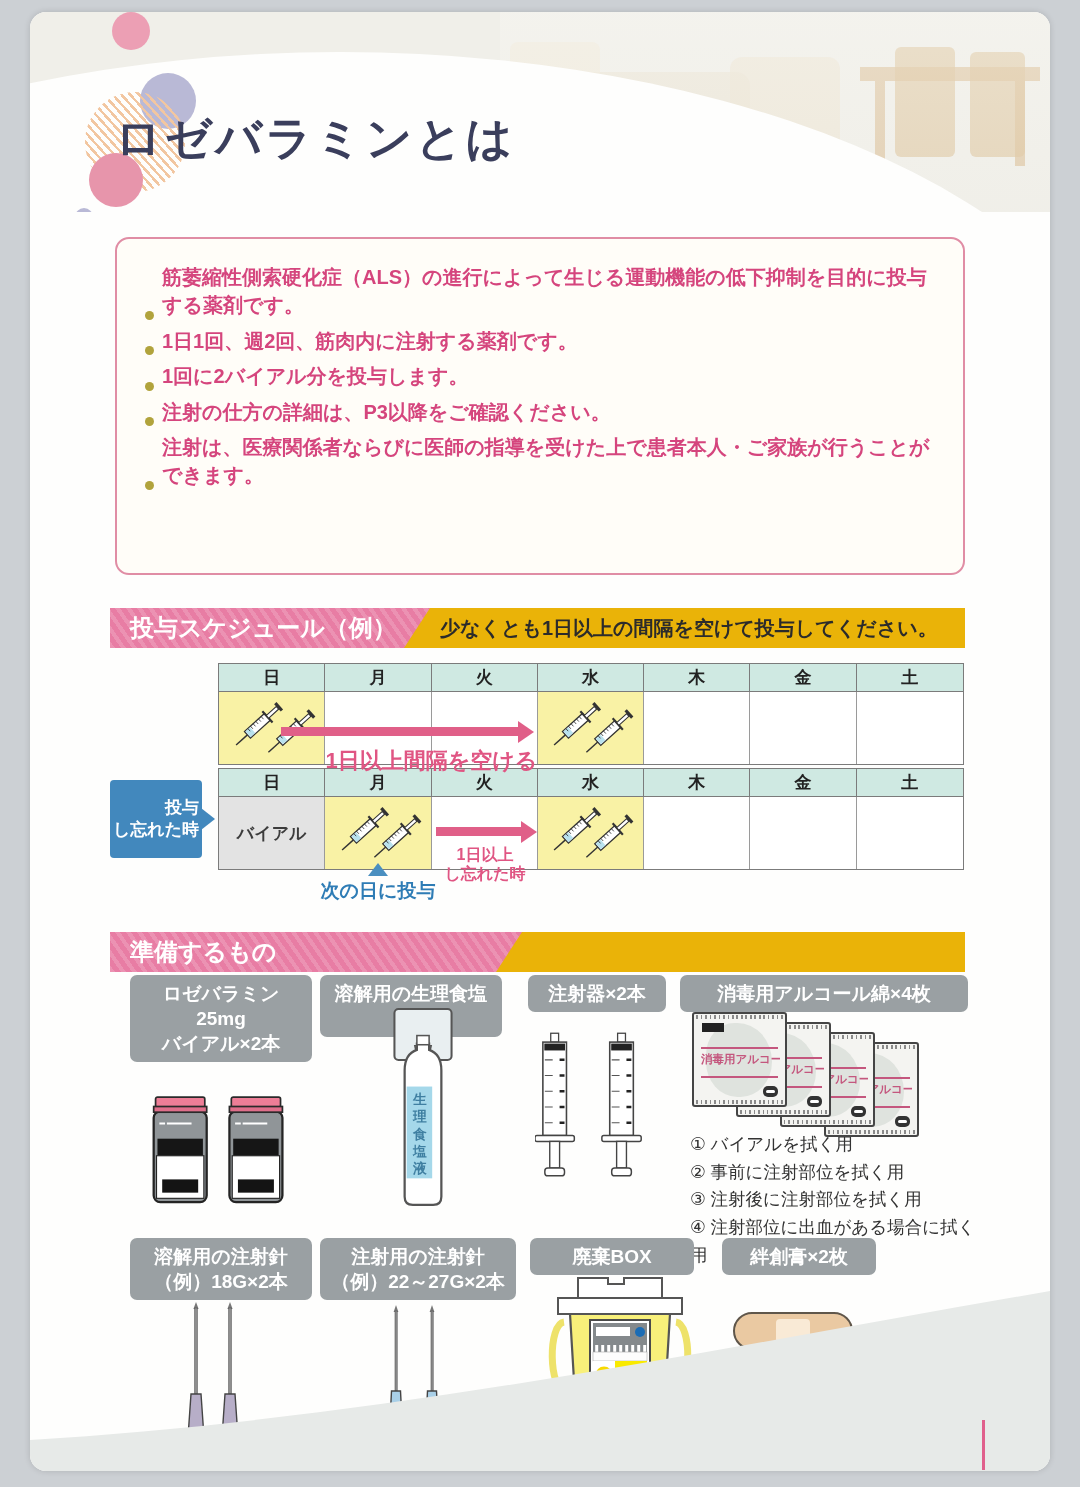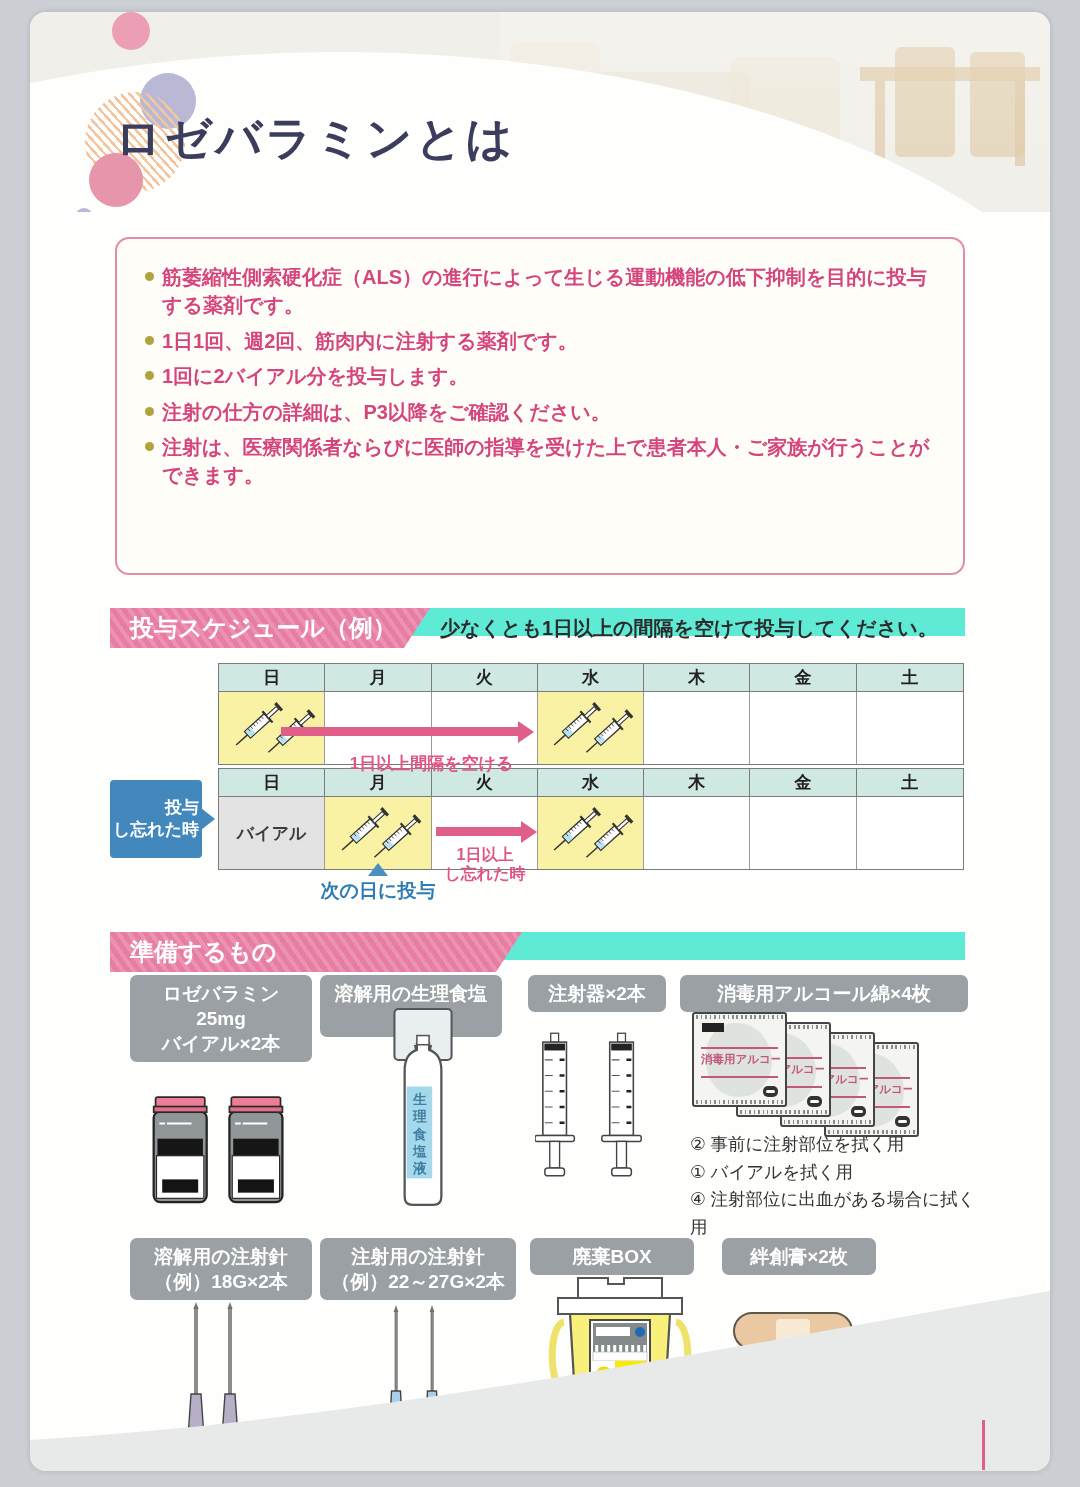--- a/index.html
+++ b/index.html
@@ -29,25 +29,25 @@
     position:absolute;left:85px;top:96px;
     font-size:46px;font-weight:bold;color:#3a3e5c;letter-spacing:3px;z-index:5;
   }
 
   
   .info-box{
     position:absolute;left:85px;top:225px;width:850px;height:338px;box-sizing:border-box;
     background:#fffdf8;border:2.5px solid #e08da5;border-radius:14px;
     padding:24px 28px;z-index:4;
   }
-  .bullet-item{display:flex;margin-bottom:7px;font-size:20px;font-weight:bold;color:#d5457d;line-height:1.42;}
+  .bullet-item{display:flex;margin-bottom:7px;font-size:20px;font-weight:bold;color:#d5457d;line-height:1.42;align-items:flex-end;}
   .bullet-dot{flex:0 0 9px;width:9px;height:9px;border-radius:50%;background:#b1a33c;margin:9px 8px 0 0;}
 
   
-  .banner{position:absolute;left:80px;width:855px;height:28px;background:#5eead4;}
+  .banner{position:absolute;left:80px;width:855px;height:40px;background:#eab308;}
   .banner-dark{
     position:absolute;left:0;top:0;height:40px;
     background:#e87da4;
     background-image:repeating-linear-gradient(55deg,rgba(255,255,255,.16) 0 4px,rgba(255,255,255,0) 4px 9px);
     clip-path:polygon(0 0,100% 0,calc(100% - 26px) 100%,0 100%);
     color:#fff;font-size:24px;font-weight:bold;line-height:40px;padding-left:20px;box-sizing:border-box;
   }
   .banner-note{position:absolute;left:330px;top:0;line-height:40px;font-size:20px;font-weight:bold;color:#2b2b2b;}
 
   
@@ -206,21 +206,21 @@
               <rect x="47" y="-2" width="15" height="4" fill="#fff" stroke="#333" stroke-width="1.2"></rect>
               <rect x="62" y="-5.5" width="3.5" height="11" fill="#333"></rect>
             </g>
         </svg>
       </div>
       <div class="cell"></div>
       <div class="cell"></div>
       <div class="cell"></div>
     </div>
     <div class="arrow" style="left:62px;top:63px;width:238px;"></div>
-    <div class="arrow-label" style="left:106px;top:88px;width:213px;font-size:17px;">1日以上間隔を空ける</div>
+    <div class="arrow-label" style="left:106px;top:82px;width:213px;font-size:22px;">1日以上間隔を空ける</div>
   </div>
 
   <div class="callout pre">投与
 し忘れた時</div>
   <div class="cal" style="top:756px;">
     <div class="cal-row cal-head">
       <span>日</span>
       <span>月</span>
       <span>火</span>
       <span>水</span>
@@ -383,22 +383,23 @@
     <div class="swab" style="left:0;top:0;z-index:4;">
         <div class="blob"></div>
         <div class="chip"></div>
         <div class="rule-t"></div>
         <div class="rule-b"></div>
         <div class="stxt">消毒用アルコール綿</div>
         <div class="logo"></div>
       </div>
   </div>
   <div class="swab-notes">
+    <div>① バイアルを拭く用</div>
     <div>② 事前に注射部位を拭く用</div>
-    <div>① バイアルを拭く用</div>
+    <div>③ 注射後に注射部位を拭く用</div>
     <div>④ 注射部位に出血がある場合に拭く用</div>
   </div>
 
   <div class="item-label pre" style="left:100px;top:1226px;width:182px;">溶解用の注射針
 （例）18G×2本</div>
   <div class="item-label pre" style="left:290px;top:1226px;width:196px;">注射用の注射針
 （例）22～27G×2本</div>
   <div class="item-label" style="left:500px;top:1226px;width:164px;">廃棄BOX</div>
   <div class="item-label" style="left:692px;top:1226px;width:154px;">絆創膏×2枚</div>
 

